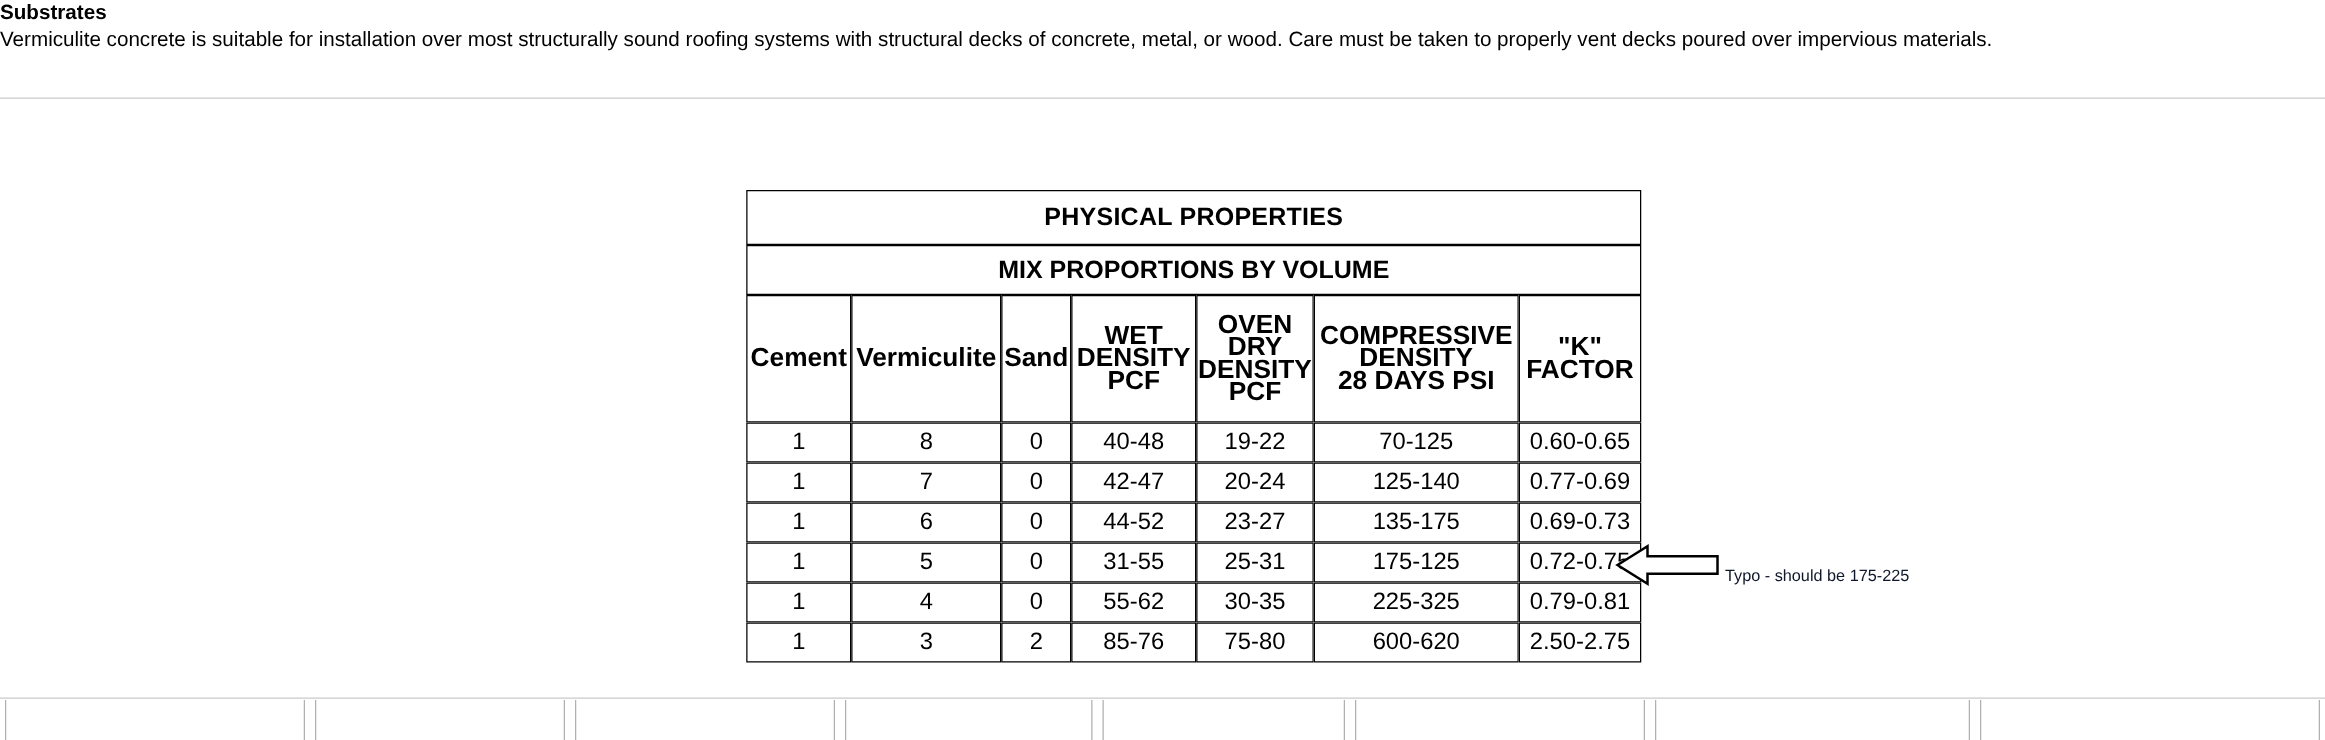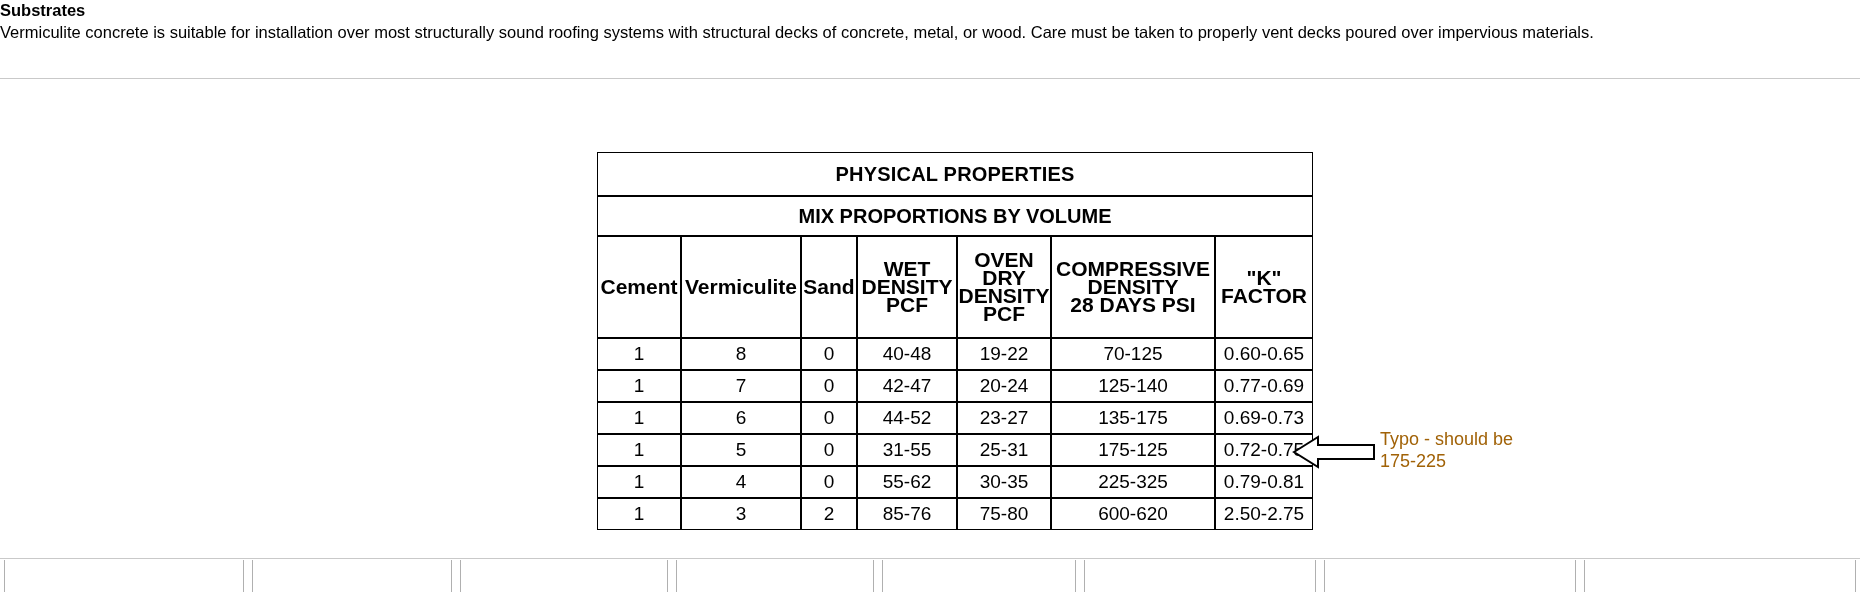--- a/index.html
+++ b/index.html
@@ -103,26 +103,26 @@
   
   .annotation {
     position: absolute;
     left: 1292px;
     top: 428px;
     width: 240px;
   }
   .annot-text {
     position: absolute;
     left: 88px;
-    top: 0;
+    top: 22px;
     width: 150px;
-    font-size: 18px;
+    font-size: 13px;
     line-height: 22px;
     font-family: "Liberation Sans", sans-serif;
-    color: #a16207;
+    color: #0f172a;
   }
   .arrow-svg {
     position: absolute;
     left: 0px;
     top: 6px;
   }
 
   
   .bottom-strip {
     position: absolute;

